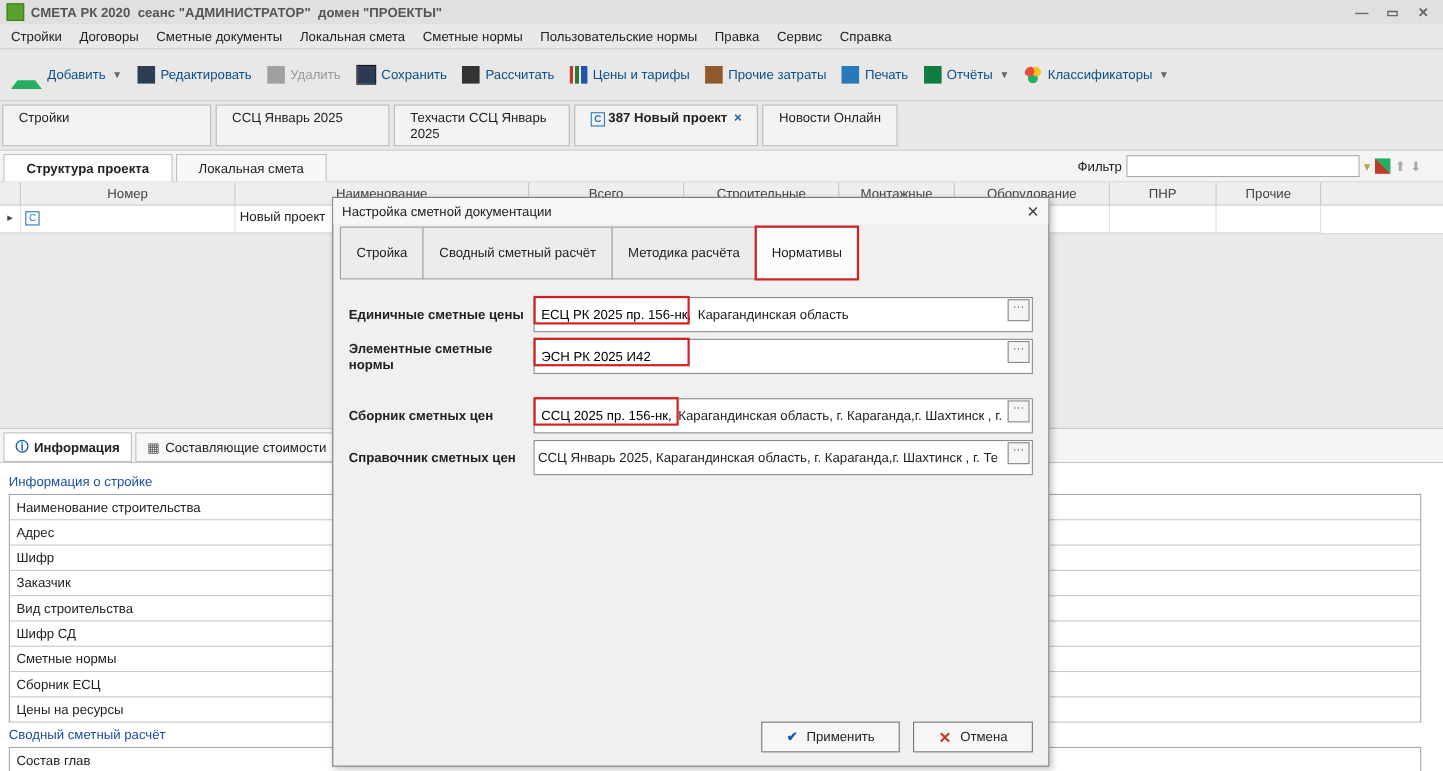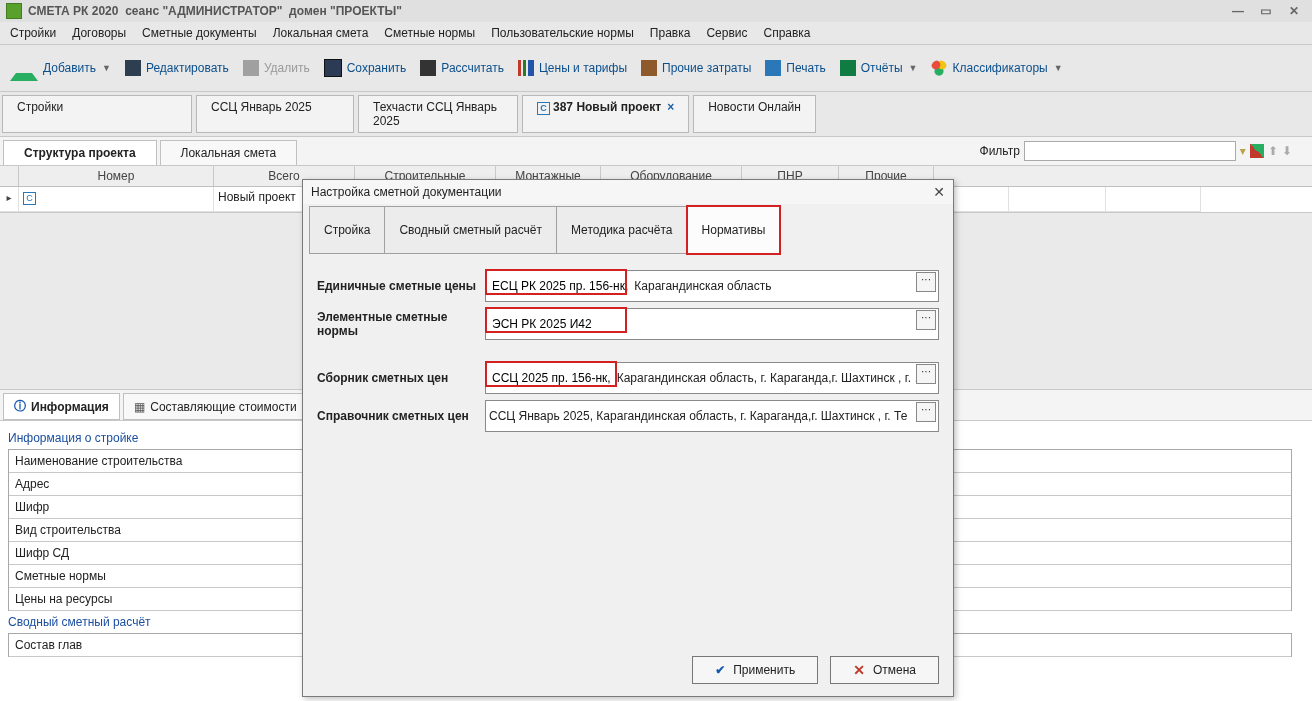--- a/index.html
+++ b/index.html
@@ -173,20 +173,21 @@
     <span class="small-icon" style="background:linear-gradient(45deg,#c0392b 50%,#27ae60 50%);"></span>
     <span style="color:#aaa;">⬆</span>
     <span style="color:#aaa;">⬇</span>
   </div>
 </div>
 
 <div class="grid">
   <div class="gridhead">
     <div class="gh w-ind"></div>
     <div class="gh w-num">Номер</div>
+    <div class="gh w-name">Наименование</div>
     <div class="gh w-tot">Всего</div>
     <div class="gh w-str">Строительные</div>
     <div class="gh w-mon">Монтажные</div>
     <div class="gh w-ob">Оборудование</div>
     <div class="gh w-pnr">ПНР</div>
     <div class="gh w-pr">Прочие</div>
   </div>
   <div class="gridrow">
     <div class="gc w-ind"><span class="arrow">▸</span></div>
     <div class="gc w-num"><span class="rowicon">С</span></div>
@@ -222,29 +223,37 @@
       </div>
     <div class="info-row">
         <div class="lab">Адрес</div>
         <div class="val"></div>
       </div>
     <div class="info-row">
         <div class="lab">Шифр</div>
         <div class="val"></div>
       </div>
     <div class="info-row">
+        <div class="lab">Заказчик</div>
+        <div class="val"></div>
+      </div>
+    <div class="info-row">
         <div class="lab">Вид строительства</div>
         <div class="val"></div>
       </div>
     <div class="info-row">
         <div class="lab">Шифр СД</div>
         <div class="val"></div>
       </div>
     <div class="info-row">
         <div class="lab">Сметные нормы</div>
+        <div class="val"></div>
+      </div>
+    <div class="info-row">
+        <div class="lab">Сборник ЕСЦ</div>
         <div class="val"></div>
       </div>
     <div class="info-row">
         <div class="lab">Цены на ресурсы</div>
         <div class="val">ССЦ Январь 2025</div>
       </div>
   </div>
   <div class="sect">Сводный сметный расчёт</div>
   <div class="info-table">
     <div class="info-row">

